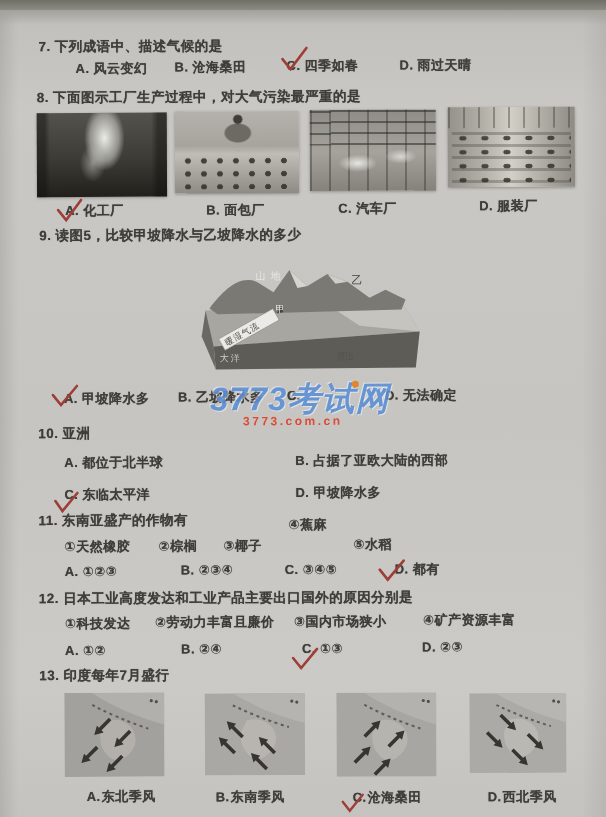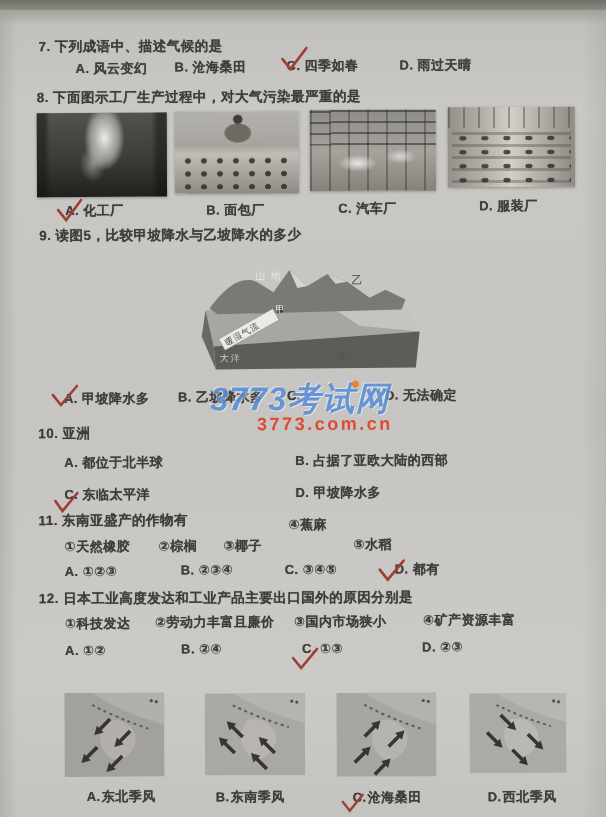--- a/index.html
+++ b/index.html
@@ -51,21 +51,21 @@
   .photo-garment::after{content:"";position:absolute;left:3%;right:3%;top:30%;bottom:5%;
       background-image:
         radial-gradient(ellipse 6px 4px, rgba(52,50,46,.85) 55%, rgba(52,50,46,0) 65%),
         repeating-linear-gradient(0deg, rgba(72,70,65,.35) 0 3px, rgba(72,70,65,0) 3px 12px);
       background-size:22px 14px,100% 100%;}
   .check{position:absolute;}
   .wm-big{position:absolute;font-size:33px;font-weight:700;font-style:italic;letter-spacing:1px;
       color:#5b8fd6;opacity:.88;
       text-shadow:1px 1px 0 rgba(255,255,255,.55),-1px -1px 0 rgba(255,255,255,.55);}
   .wm-dot{position:absolute;width:7px;height:7px;border-radius:50%;background:#e0862c;}
-  .wm-small{position:absolute;font-size:18px;font-weight:700;letter-spacing:2.5px;color:#de4129;opacity:.92;margin-left:14px;}
+  .wm-small{position:absolute;font-size:12px;font-weight:700;letter-spacing:2.5px;color:#de4129;opacity:.92;}
   svg text{font-family:"Liberation Sans","DejaVu Sans",sans-serif;}
 </style>
 </head>
 <body>
 
 <div class="page">
   <div class="topband"></div>
   <div class="topband2"></div>
   <div class="content">
 
@@ -152,20 +152,21 @@
     <div class="line" style="left:293px;top:613px">③国内市场狭小</div>
     <div class="line" style="left:422px;top:612px">④矿产资源丰富</div>
     <div class="line" style="left:64px;top:642px"><span class="ol">A.</span><span>①②</span></div>
     <div class="line" style="left:180px;top:641px"><span class="ol">B.</span><span>②④</span></div>
     <div class="line" style="left:301px;top:641px"><span class="ol">C.</span><span>①③</span></div>
     <div class="line" style="left:421px;top:640px"><span class="ol">D.</span><span>②③</span></div>
     <svg class="check" style="left:289px;top:646px" width="30" height="26" viewBox="0 0 30 26">
         <path d="M3 12 L11 22 L27 3" fill="none" stroke="#9e3e36" stroke-width="2.6" stroke-linecap="round"></path>
       </svg>
 
+    <div class="line stem" style="left:38px;top:666px"><span class="ol">13.</span><span>印度每年7月盛行</span></div>
 
     <svg style="position:absolute;left:63px;top:692px" width="100" height="84" viewBox="0 0 100 84">
       <rect width="100" height="84" fill="#a3a19d"></rect>
       <path d="M0,0 H100 V32 Q58,20 28,0 Z" fill="#b2b0ac"></path>
       <path d="M42,28 Q58,24 68,36 Q76,50 64,62 Q54,72 44,64 Q34,54 36,40 Z" fill="#b8b6b1" opacity=".75"></path>
       <path d="M28,12 Q52,25 84,36" stroke="#5e5c57" stroke-width="2" stroke-dasharray="3,3.5" fill="none"></path>
       <circle cx="87" cy="8" r="1.6" fill="#514f4a"></circle>
         <circle cx="92" cy="9" r="1.6" fill="#514f4a"></circle>
       <g fill="#37352f">
         <path transform="translate(38,34) rotate(135)" d="M-11,-1.8 L3,-1.8 L3,-4.8 L11.5,0 L3,4.8 L3,1.8 L-11,1.8 Z"></path>

